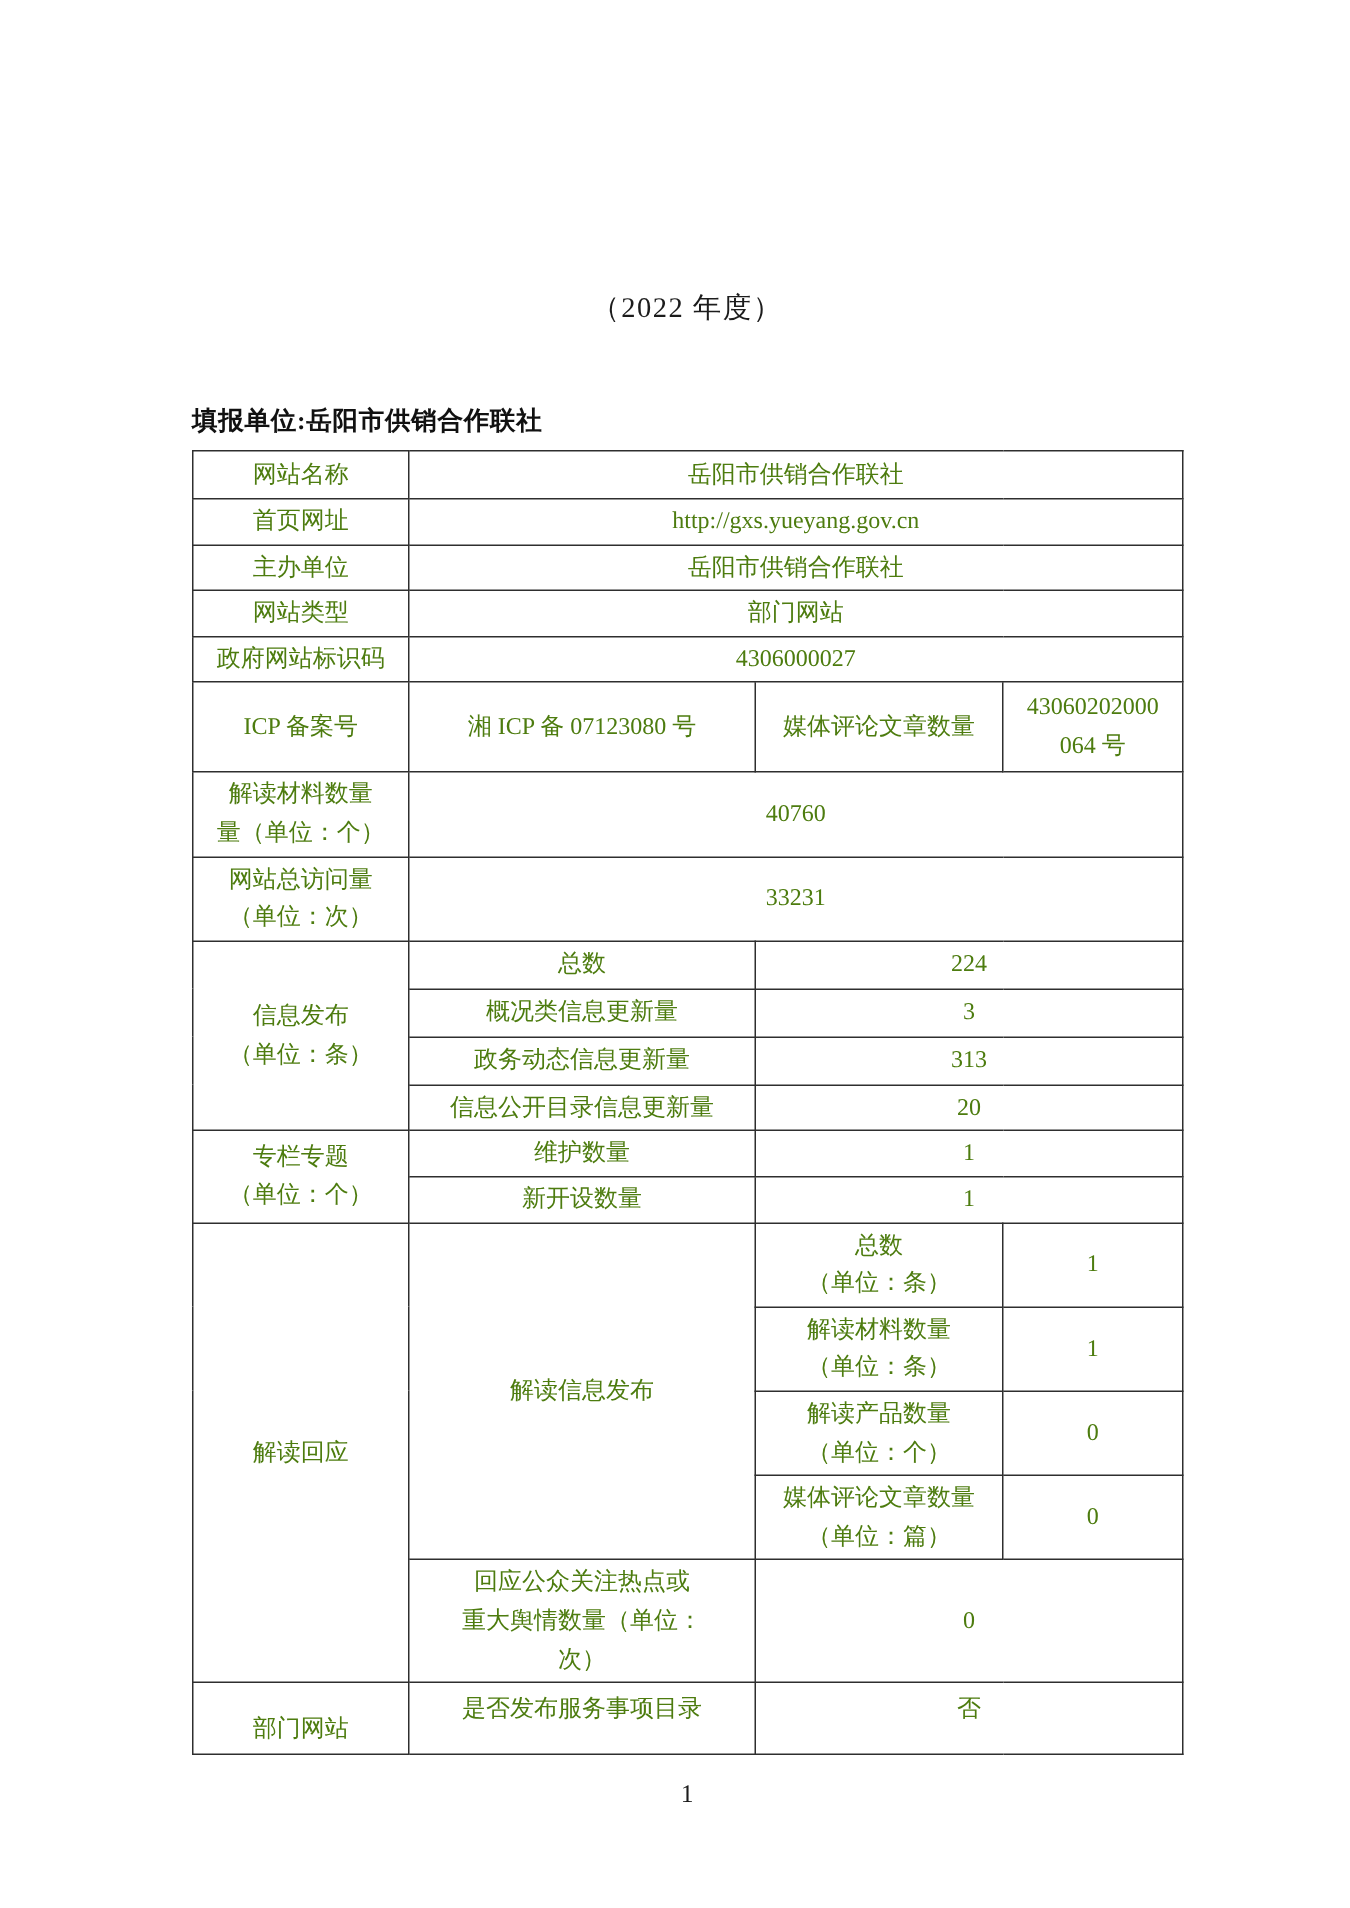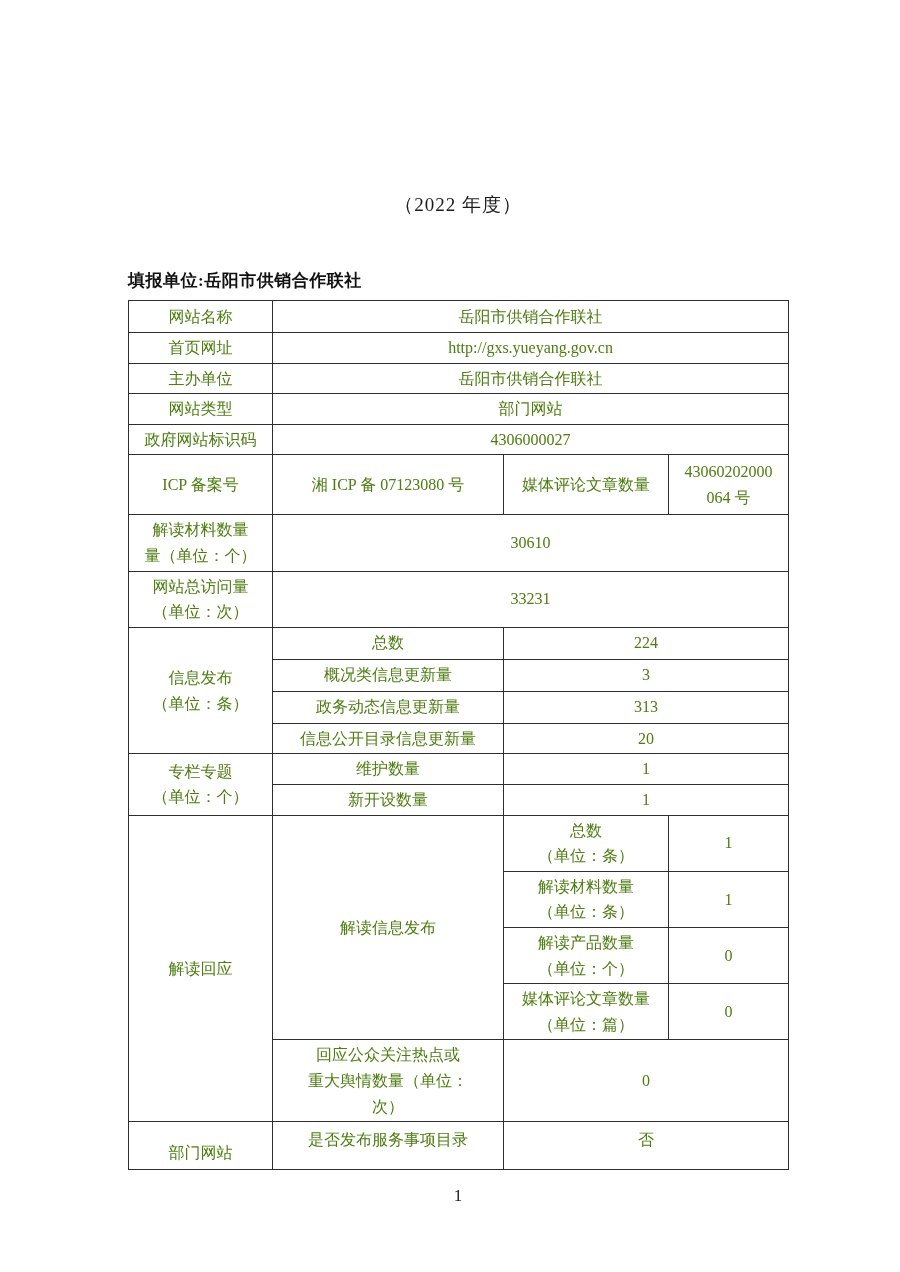--- a/index.html
+++ b/index.html
@@ -84,21 +84,21 @@
         <td>ICP 备案号</td>
         <td>湘 ICP 备 07123080 号</td>
         <td>媒体评论文章数量</td>
         <td class="pre">43060202000
 064 号</td>
       </tr>
 
       <tr class="r52">
         <td class="pre">解读材料数量
 量（单位：个）</td>
-        <td colspan="3">30610</td>
+        <td colspan="3">40760</td>
       </tr>
       <tr class="r54">
         <td class="pre">网站总访问量
 （单位：次）</td>
         <td colspan="3">33231</td>
       </tr>
 
       <tr class="r32">
         <td rowspan="4" class="pre">信息发布
 （单位：条）</td>

